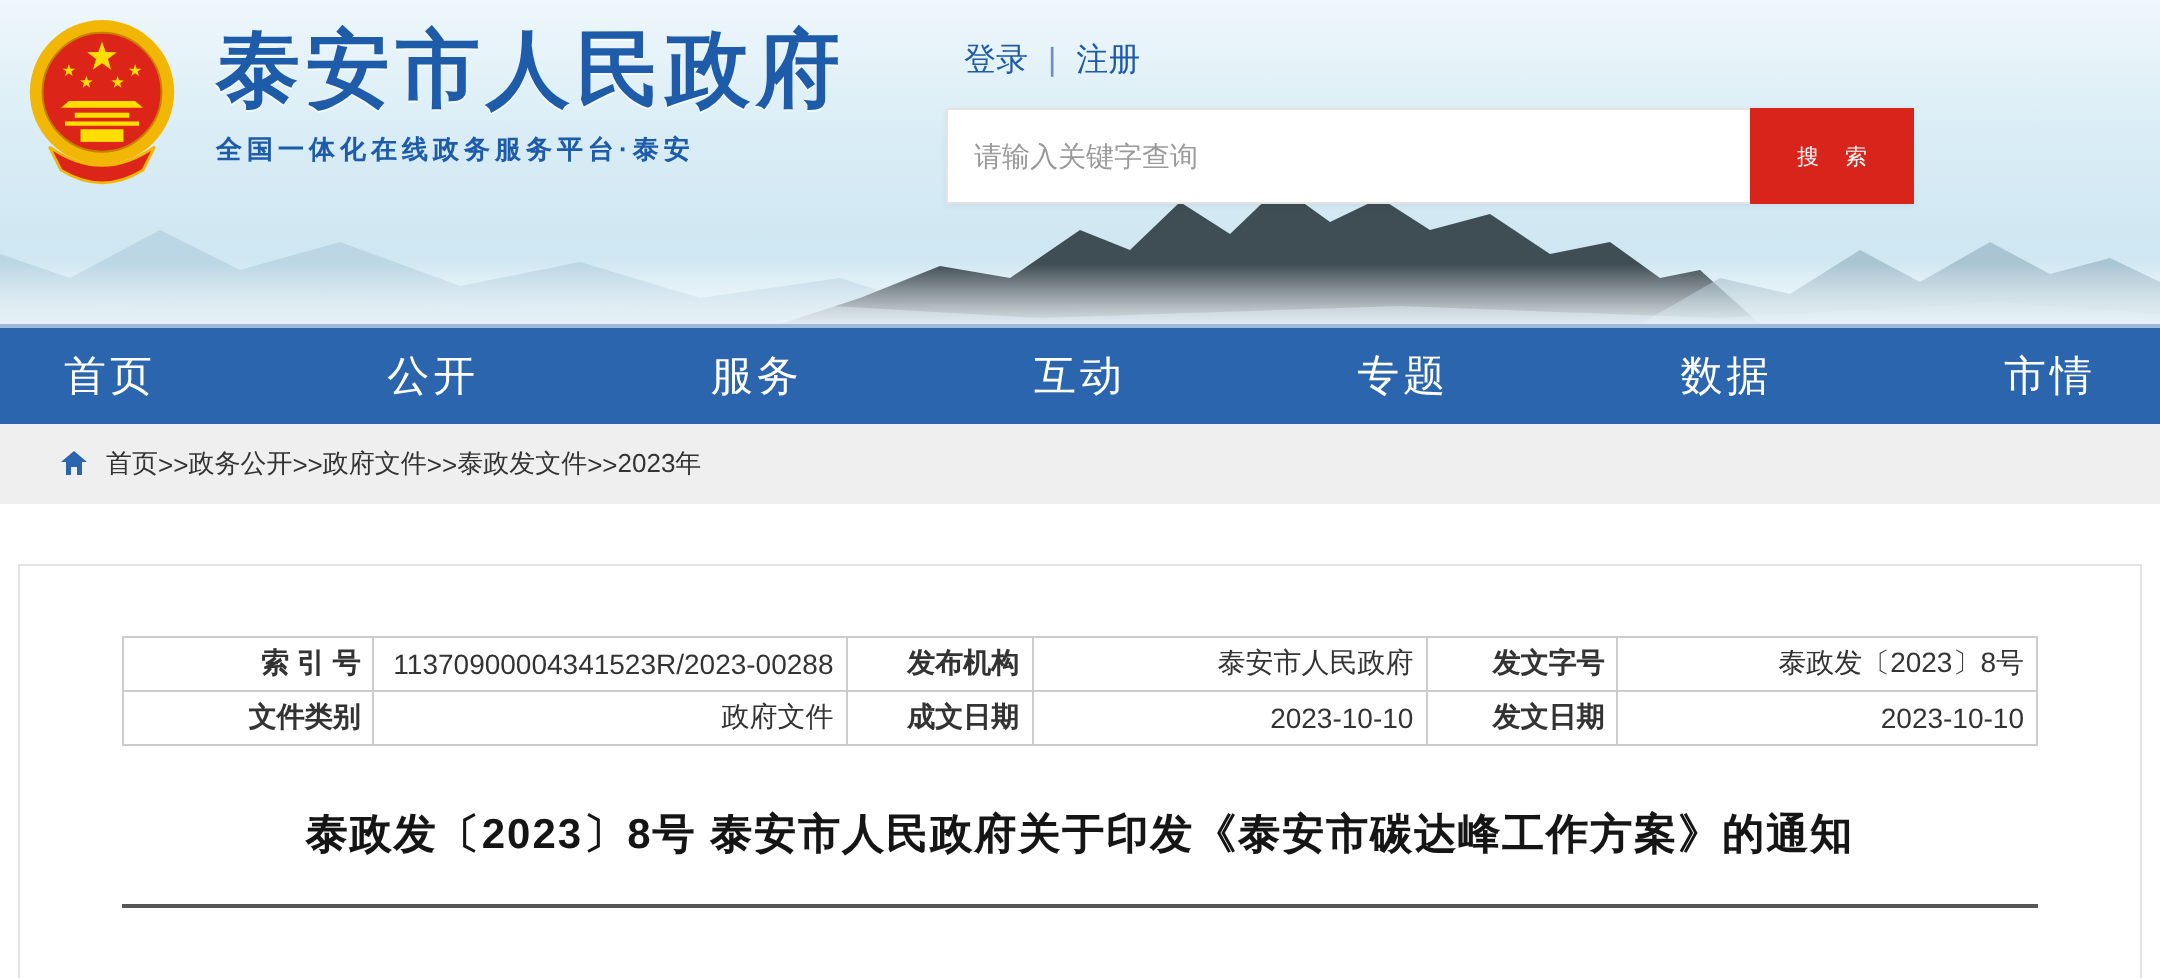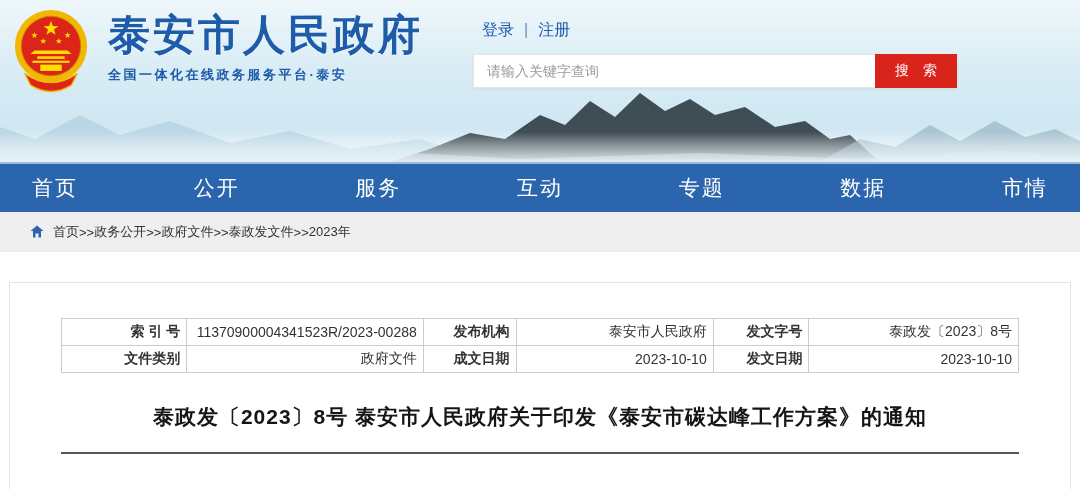--- a/index.html
+++ b/index.html
@@ -15,28 +15,28 @@
   .emblem-svg { width:78px; height:88px; display:block; }
   .brand-text { padding-top:6px; }
   .site-title { font-size:42px; font-weight:bold; color:#1e5ba9; letter-spacing:3px; line-height:1.1;
     text-shadow:0 1px 0 rgba(255,255,255,.7); }
   .site-subtitle { margin-top:8px; font-size:13px; font-weight:bold; color:#1e5ba9; letter-spacing:2.5px; }
 
   .auth { position:absolute; left:482px; top:20px; z-index:2; font-size:16px; color:#1e5ba9;text-align:right; }
   .auth a { color:#1e5ba9; text-decoration:none; cursor:pointer; }
   .auth .sep { margin:0 10px; color:#6b8fc0; }
 
-  .search-bar { position:absolute; left:473px; top:54px; width:484px; height:34px; display:flex; z-index:2;
+  .search-bar { position:absolute; left:473px; top:54px; width:484px; height:48px; display:flex; z-index:2;
     box-shadow:0 1px 3px rgba(0,0,0,.06); }
   .search-bar input { flex:1; border:1px solid #e4e4e4; border-right:none; padding:0 13px;
     font-size:14px; color:#333; outline:none; background:#fff;
     font-family:"Liberation Sans","DejaVu Sans",sans-serif; }
   .search-bar input::placeholder { color:#9a9a9a; }
   .search-bar button { width:82px; background:#d9241b; color:#fff; border:none; cursor:pointer;
-    font-size:14px; letter-spacing:5px; padding-left:5px;
+    font-size:11px; letter-spacing:5px; padding-left:5px;
     font-family:"Liberation Sans","DejaVu Sans",sans-serif; }
 
   
   .main-nav { height:50px; background:#2a65ad; border-top:2px solid rgba(255,255,255,.55);
     display:flex; justify-content:space-between; align-items:center; padding:0 32px; }
   .nav-item { color:#fff; font-size:21px; letter-spacing:2px; text-decoration:none; cursor:pointer; }
 
   
   .breadcrumb-bar { height:40px; background:#efefef; display:flex; align-items:center;
     padding-left:30px; font-size:13px; color:#333; }

